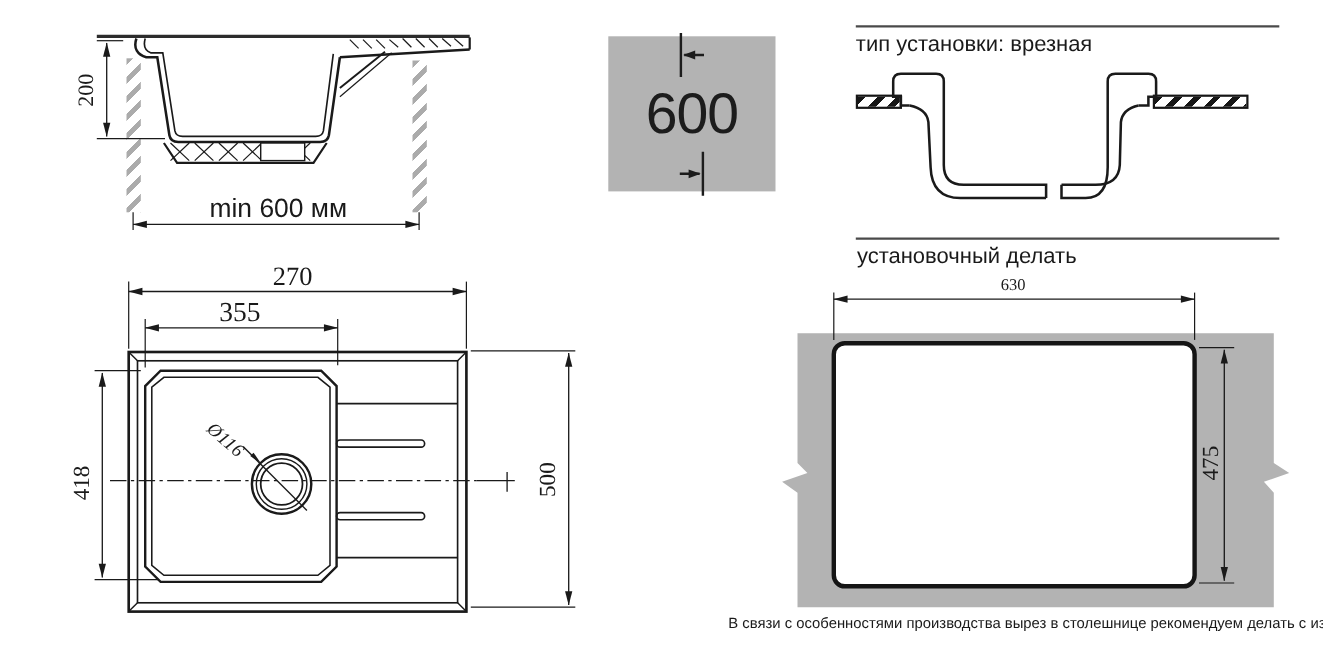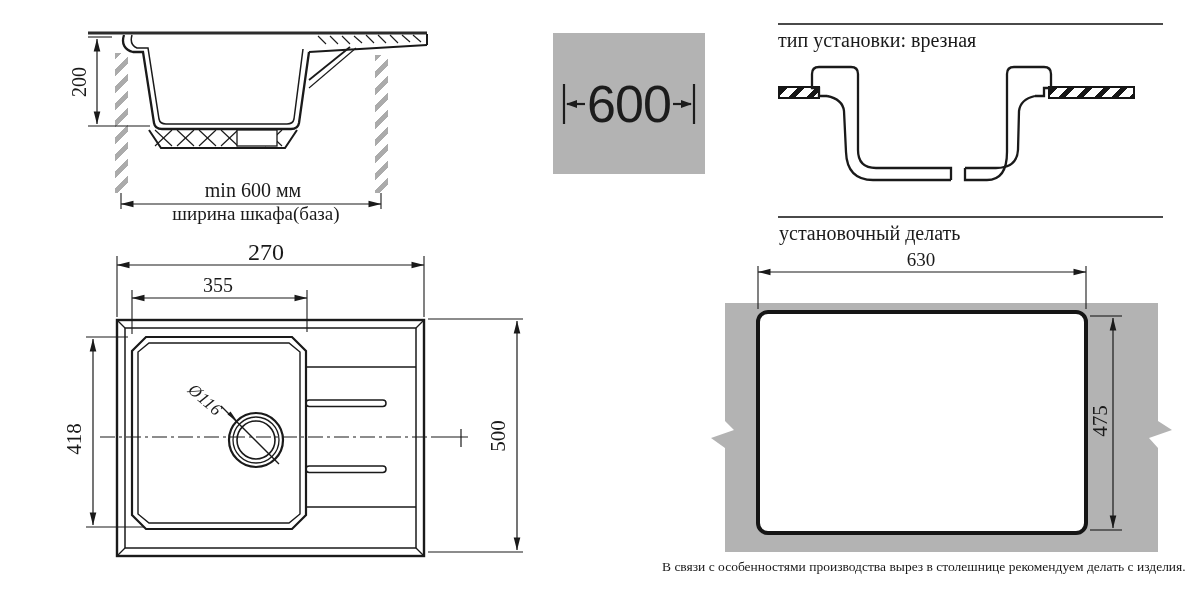--- a/index.html
+++ b/index.html
@@ -5,23 +5,23 @@
   html,body{margin:0;padding:0;background:#fff;}
   #sheet{position:relative;width:1203px;height:606px;background:#fff;overflow:hidden;
          font-family:"Liberation Sans","DejaVu Sans",sans-serif;color:#1a1a1a;}
   #art{position:absolute;left:0;top:0;z-index:2;}
   .hatchbar{position:absolute;z-index:1;}
   .cabwall{background:repeating-linear-gradient(135deg,#ababab 0 4.5px,rgba(0,0,0,0) 4.5px 12px);}
   .topbar{border:2px solid #161616;background:repeating-linear-gradient(135deg,#161616 0 5px,#fff 5px 12.5px);}
   .lbl{position:absolute;z-index:3;white-space:nowrap;color:#1a1a1a;line-height:1.15;}
   .ctr{transform:translate(-50%,-50%);}
   .serif{font-family:"Liberation Serif","DejaVu Serif",serif;}
-  .sans{font-family:Liberation Serif, serif;}
+  .sans{font-family:Liberation Sans, sans-serif;}
   #badge600{position:absolute;left:553px;top:33px;width:152px;height:141px;background:#b3b3b3;z-index:1;
-            display:flex;align-items:center;justify-content:center;gap:1px;}
+            display:flex;align-items:center;justify-content:center;gap:1px;flex-direction:column;}
   #badge600 .num{font-size:52px;letter-spacing:-1px;color:#1c1c1c;
                  font-family:"Liberation Sans","DejaVu Sans",sans-serif;}
   .mark{width:24px;height:46px;flex:0 0 auto;}
   .mark line{stroke:#1c1c1c;stroke-width:2.2;}
   .mark polygon{fill:#1c1c1c;}
 </style>
 </head>
 <body>
 
 <div id="sheet">
@@ -174,29 +174,28 @@
       </g>
       <g stroke-width="1.1">
         <line x1="428" y1="319" x2="523" y2="319"></line>
         <line x1="428" y1="552" x2="523" y2="552"></line>
         <line x1="517" y1="321" x2="517" y2="550" stroke-width="1.2" marker-start="url(#ar)" marker-end="url(#ar)"></line>
       </g>
     </g>
   </svg>
 
   <div class="lbl ctr serif" style="left:79px;top:82px;font-size:20px;transform:translate(-50%,-50%) rotate(-90deg);">200</div>
-  <div class="lbl ctr sans" style="left:253px;top:190px;font-size:20px;">min 600 мм</div>
-  <div class="lbl ctr sans" style="left:256px;top:214px;font-size:19px;">ширина шкафа(база)</div>
+  <div class="lbl ctr sans" style="left:253px;top:190px;font-size:24px;">min 600 мм</div>
 
   <div class="lbl sans" style="left:778px;top:29px;font-size:20px;">тип установки: врезная</div>
   <div class="lbl sans" style="left:779px;top:222px;font-size:20px;">установочный делать</div>
 
-  <div class="lbl ctr serif" style="left:921px;top:260px;font-size:19px;text-align:center;">630</div>
+  <div class="lbl ctr serif" style="left:921px;top:260px;font-size:15px;text-align:center;">630</div>
   <div class="lbl serif" style="left:1100px;top:421px;font-size:21px;transform:translate(-50%,-50%) rotate(-90deg);">475</div>
 
   <div class="lbl ctr serif" style="left:266px;top:253px;font-size:24px;">270</div>
-  <div class="lbl ctr serif" style="left:218px;top:285px;font-size:20px;">355</div>
+  <div class="lbl ctr serif" style="left:218px;top:285px;font-size:25px;">355</div>
   <div class="lbl serif" style="left:74px;top:439px;font-size:21px;transform:translate(-50%,-50%) rotate(-90deg);">418</div>
   <div class="lbl serif" style="left:498px;top:436px;font-size:21px;transform:translate(-50%,-50%) rotate(-90deg);">500</div>
   <div class="lbl serif" style="left:205px;top:400px;font-size:17px;font-style:italic;letter-spacing:0.5px;transform:translate(-50%,-50%) rotate(41deg);">Ø116</div>
 
   <div class="lbl sans" style="left:662px;top:559px;font-size:13.5px;">В связи с особенностями производства вырез в столешнице рекомендуем делать с изделия.</div>
 </div>
 
 </body></html>

